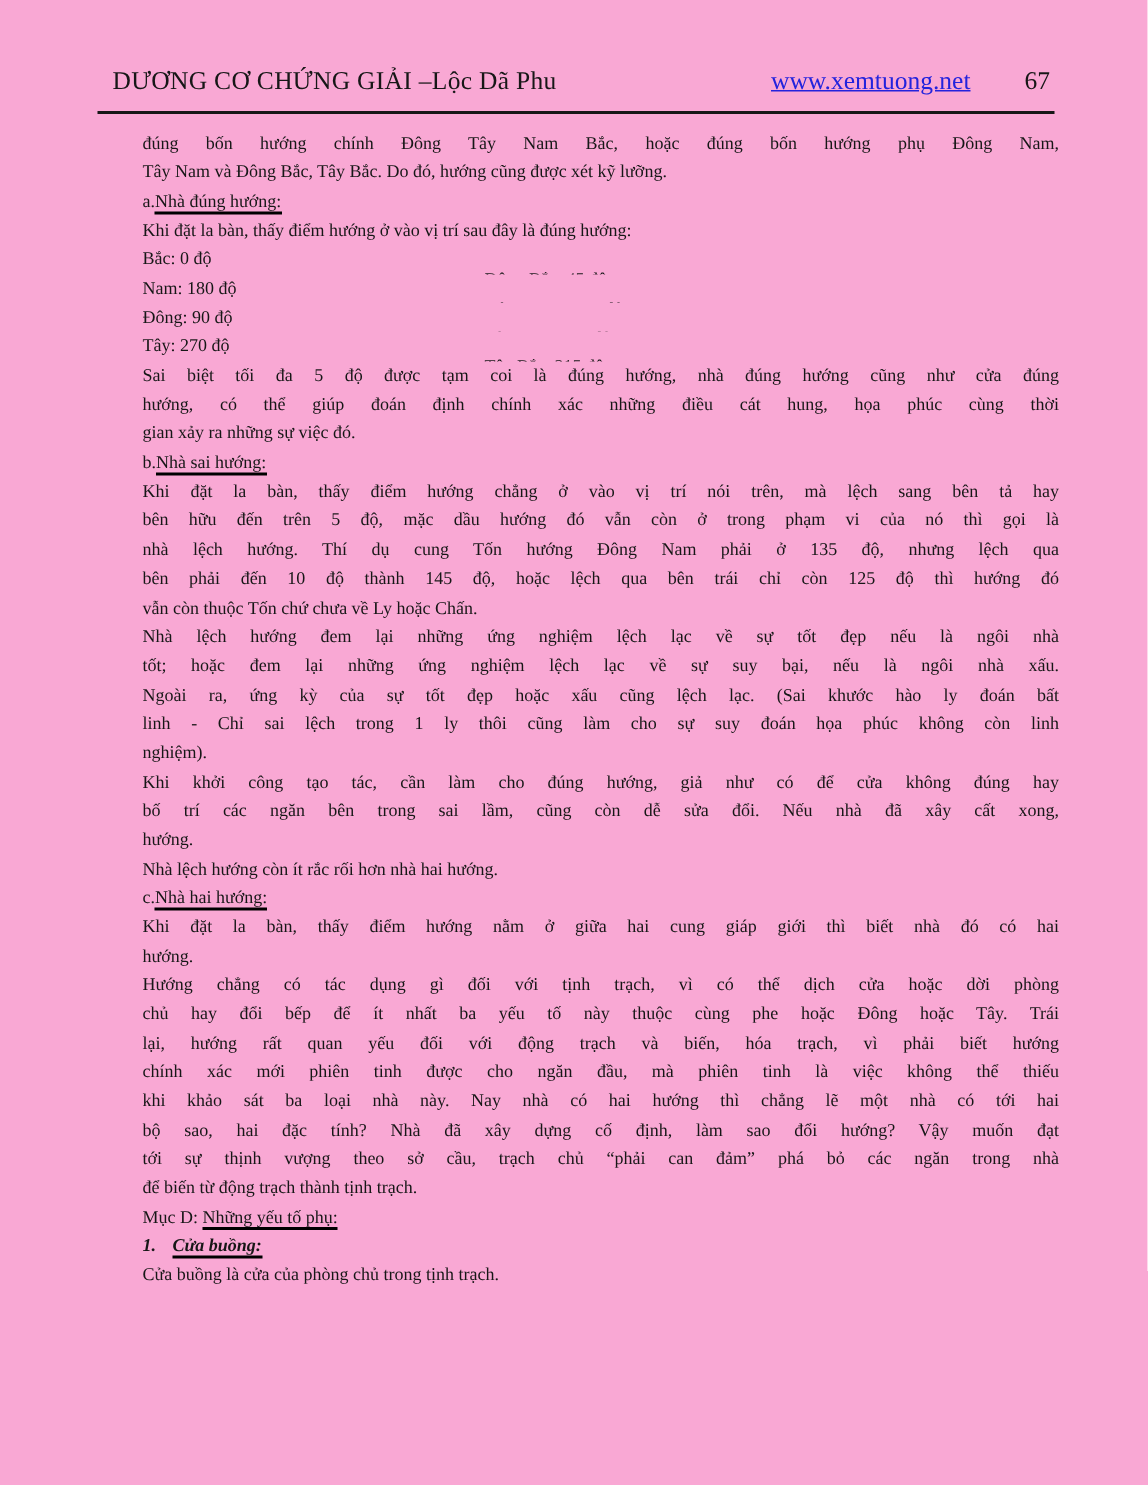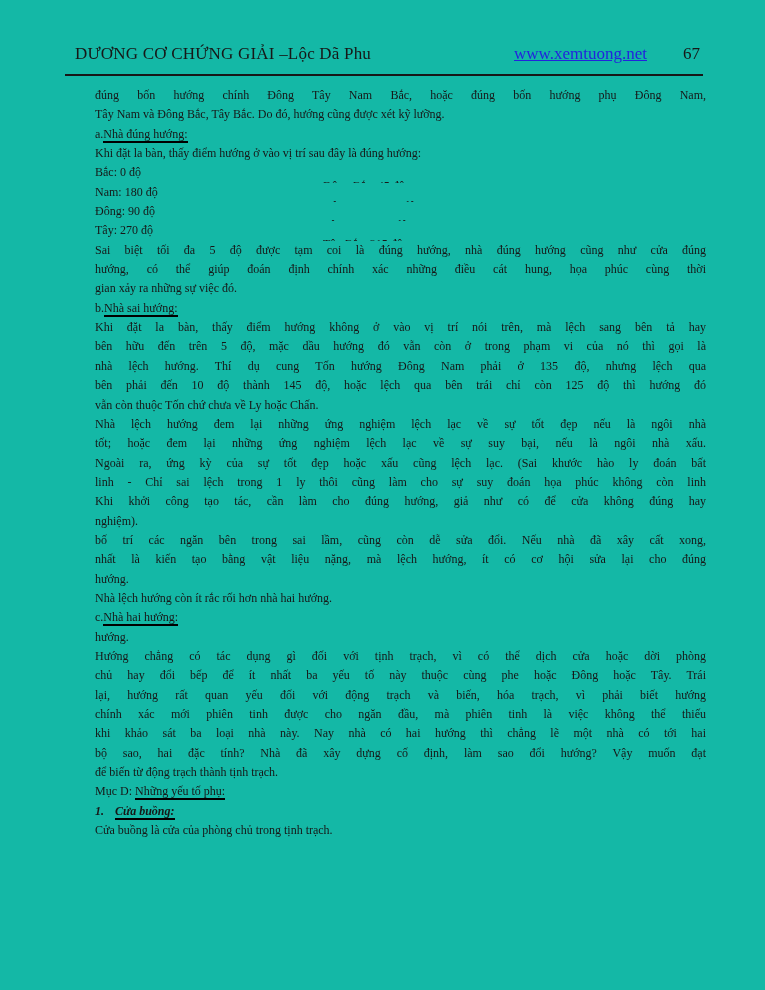--- a/index.html
+++ b/index.html
@@ -1,17 +1,17 @@
 <!DOCTYPE html>
 <html><head>
 <meta charset="utf-8">
 <style>
   html,body { margin:0; padding:0; background:#ffffff; }
   .page {
-    position:relative; width:765px; height:990px; background:#14b8a6;
+    position:relative; width:765px; height:990px; background:#f9a8d4;
     font-family:"Liberation Serif","DejaVu Serif",serif;
     color:#171717; overflow:hidden;
   }
   .header {
     position:absolute; top:44px; left:75px; right:65px;
     display:flex; align-items:baseline; font-size:17px;
   }
   .header .title { letter-spacing:0.2px; }
   .header .hright { margin-left:auto; display:flex; align-items:baseline; gap:36px; }
   .header a.link { text-decoration:underline; cursor:pointer; }
@@ -48,41 +48,42 @@
       <div class="line"><span class="pre">a.</span><span class="u">Nhà đúng hướng:</span></div>
       <div class="line">Khi đặt la bàn, thấy điểm hướng ở vào vị trí sau đây là đúng hướng:</div>
       <div class="line"><span>Bắc: 0 độ</span><span class="col2">Đông Bắc: 45 độ</span></div>
       <div class="line"><span>Nam: 180 độ</span><span class="col2">Đông Nam: 135 độ</span></div>
       <div class="line"><span>Đông: 90 độ</span><span class="col2">Tây Nam: 225 độ</span></div>
       <div class="line"><span>Tây: 270 độ</span><span class="col2">Tây Bắc: 315 độ</span></div>
       <div class="line j">Sai biệt tối đa 5 độ được tạm coi là đúng hướng, nhà đúng hướng cũng như cửa đúng</div>
       <div class="line j">hướng, có thể giúp đoán định chính xác những điều cát hung, họa phúc cùng thời</div>
       <div class="line">gian xảy ra những sự việc đó.</div>
       <div class="line"><span class="pre">b.</span><span class="u">Nhà sai hướng:</span></div>
-      <div class="line j">Khi đặt la bàn, thấy điểm hướng không ở vào vị trí nói trên, mà lệch sang bên tả hay</div>
+      <div class="line j">Khi đặt la bàn, thấy điểm hướng chẳng ở vào vị trí nói trên, mà lệch sang bên tả hay</div>
       <div class="line j">bên hữu đến trên 5 độ, mặc dầu hướng đó vẫn còn ở trong phạm vi của nó thì gọi là</div>
       <div class="line j">nhà lệch hướng. Thí dụ cung Tốn hướng Đông Nam phải ở 135 độ, nhưng lệch qua</div>
       <div class="line j">bên phải đến 10 độ thành 145 độ, hoặc lệch qua bên trái chỉ còn 125 độ thì hướng đó</div>
       <div class="line">vẫn còn thuộc Tốn chứ chưa về Ly hoặc Chấn.</div>
       <div class="line j">Nhà lệch hướng đem lại những ứng nghiệm lệch lạc về sự tốt đẹp nếu là ngôi nhà</div>
       <div class="line j">tốt; hoặc đem lại những ứng nghiệm lệch lạc về sự suy bại, nếu là ngôi nhà xấu.</div>
       <div class="line j">Ngoài ra, ứng kỳ của sự tốt đẹp hoặc xấu cũng lệch lạc. (Sai khước hào ly đoán bất</div>
       <div class="line j">linh - Chỉ sai lệch trong 1 ly thôi cũng làm cho sự suy đoán họa phúc không còn linh</div>
+      <div class="line">nghiệm).</div>
       <div class="line j">Khi khởi công tạo tác, cần làm cho đúng hướng, giả như có để cửa không đúng hay</div>
-      <div class="line">nghiệm).</div>
       <div class="line j">bố trí các ngăn bên trong sai lầm, cũng còn dễ sửa đổi. Nếu nhà đã xây cất xong,</div>
-      <div class="line j">nhất là kiến tạo bằng vật liệu nặng, mà lệch hướng, ít có cơ hội sửa lại cho đúng</div>
       <div class="line">hướng.</div>
       <div class="line">Nhà lệch hướng còn ít rắc rối hơn nhà hai hướng.</div>
       <div class="line"><span class="pre">c.</span><span class="u">Nhà hai hướng:</span></div>
+      <div class="line j">Khi đặt la bàn, thấy điểm hướng nằm ở giữa hai cung giáp giới thì biết nhà đó có hai</div>
       <div class="line">hướng.</div>
       <div class="line j">Hướng chẳng có tác dụng gì đối với tịnh trạch, vì có thể dịch cửa hoặc dời phòng</div>
       <div class="line j">chủ hay đổi bếp để ít nhất ba yếu tố này thuộc cùng phe hoặc Đông hoặc Tây. Trái</div>
       <div class="line j">lại, hướng rất quan yếu đối với động trạch và biến, hóa trạch, vì phải biết hướng</div>
       <div class="line j">chính xác mới phiên tinh được cho ngăn đầu, mà phiên tinh là việc không thể thiếu</div>
       <div class="line j">khi khảo sát ba loại nhà này. Nay nhà có hai hướng thì chẳng lẽ một nhà có tới hai</div>
       <div class="line j">bộ sao, hai đặc tính? Nhà đã xây dựng cố định, làm sao đổi hướng? Vậy muốn đạt</div>
+      <div class="line j">tới sự thịnh vượng theo sở cầu, trạch chủ “phải can đảm” phá bỏ các ngăn trong nhà</div>
       <div class="line">để biến từ động trạch thành tịnh trạch.</div>
       <div class="line"><span class="pre">Mục D: </span><span class="u">Những yếu tố phụ:</span></div>
       <div class="line bi"><span class="pre">1.</span><span class="u">Cửa buồng:</span></div>
       <div class="line">Cửa buồng là cửa của phòng chủ trong tịnh trạch.</div>
     </div>
 </div>
 
 </body></html>

